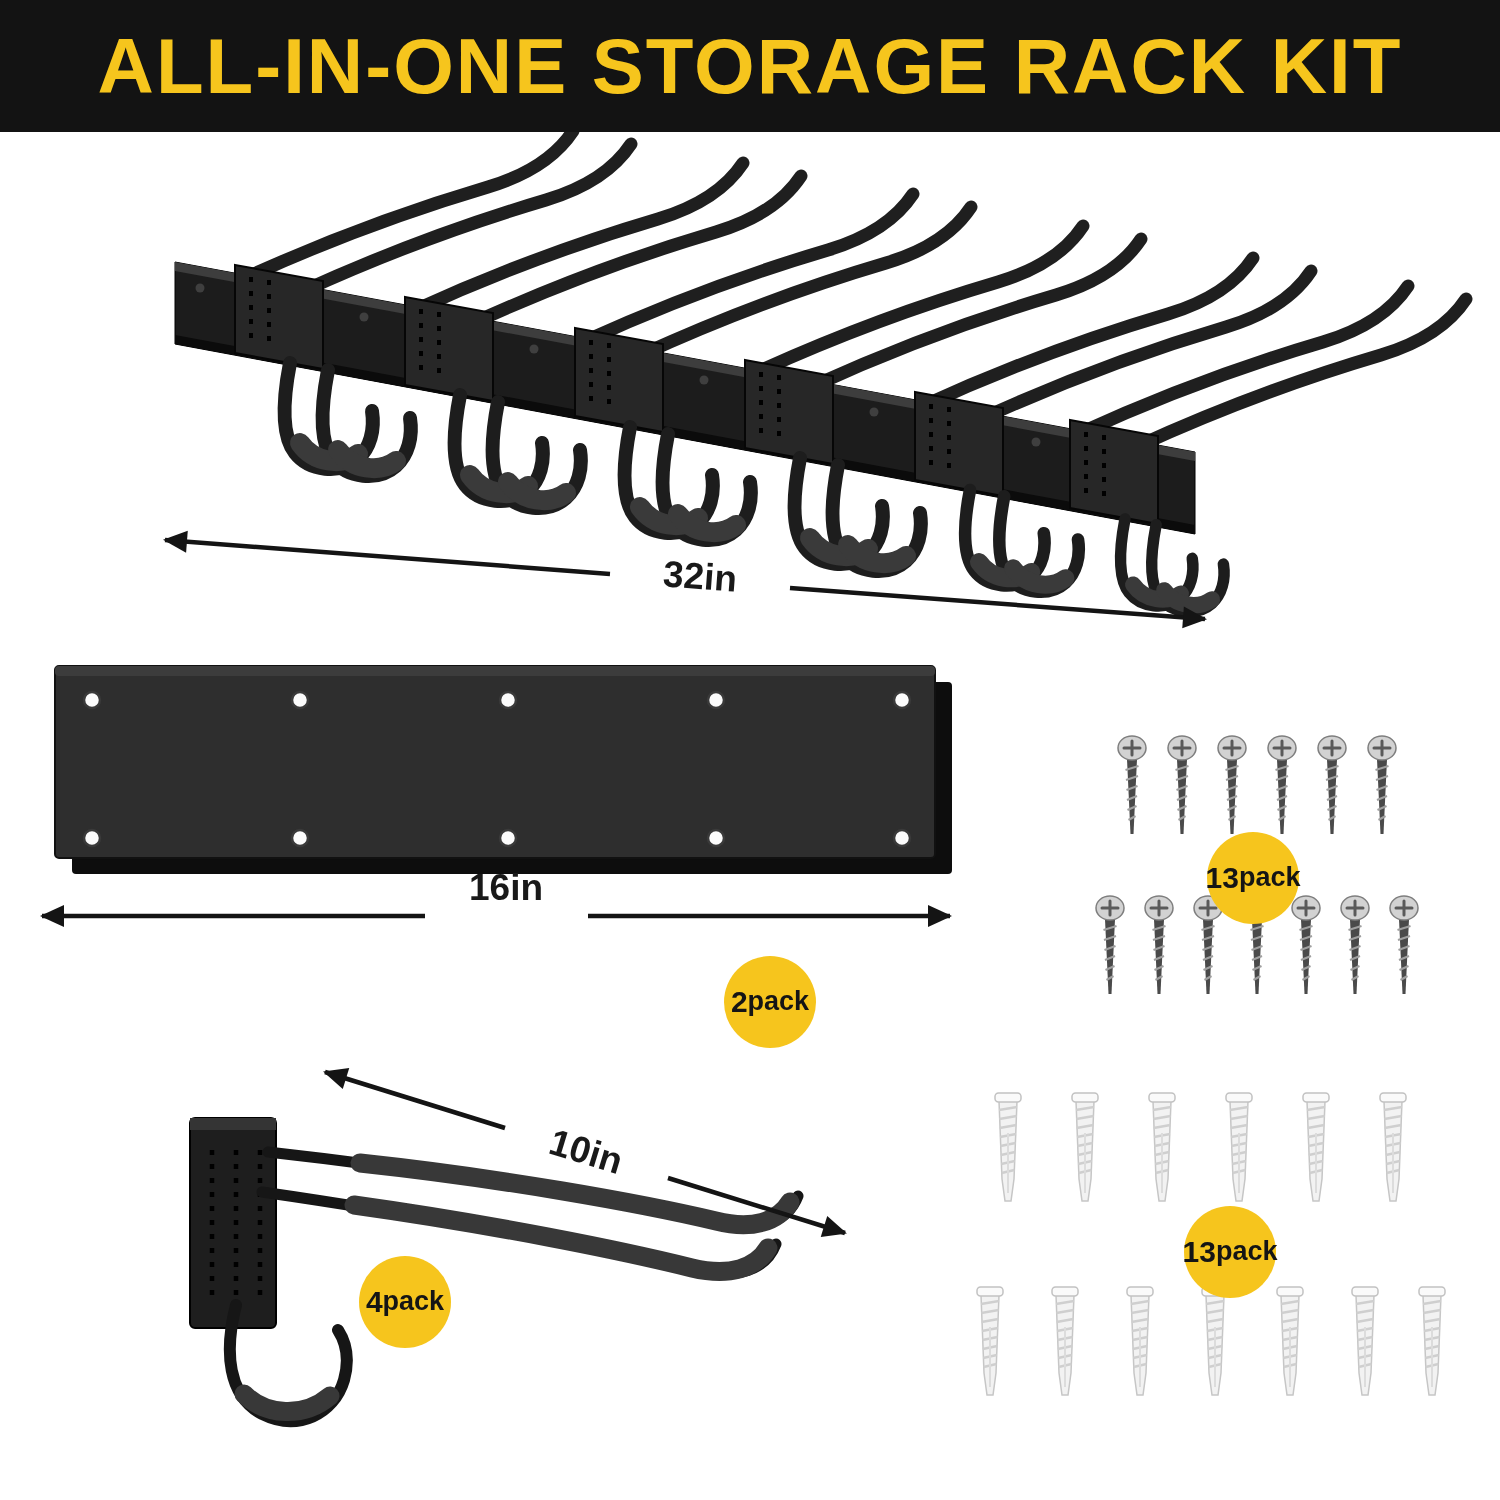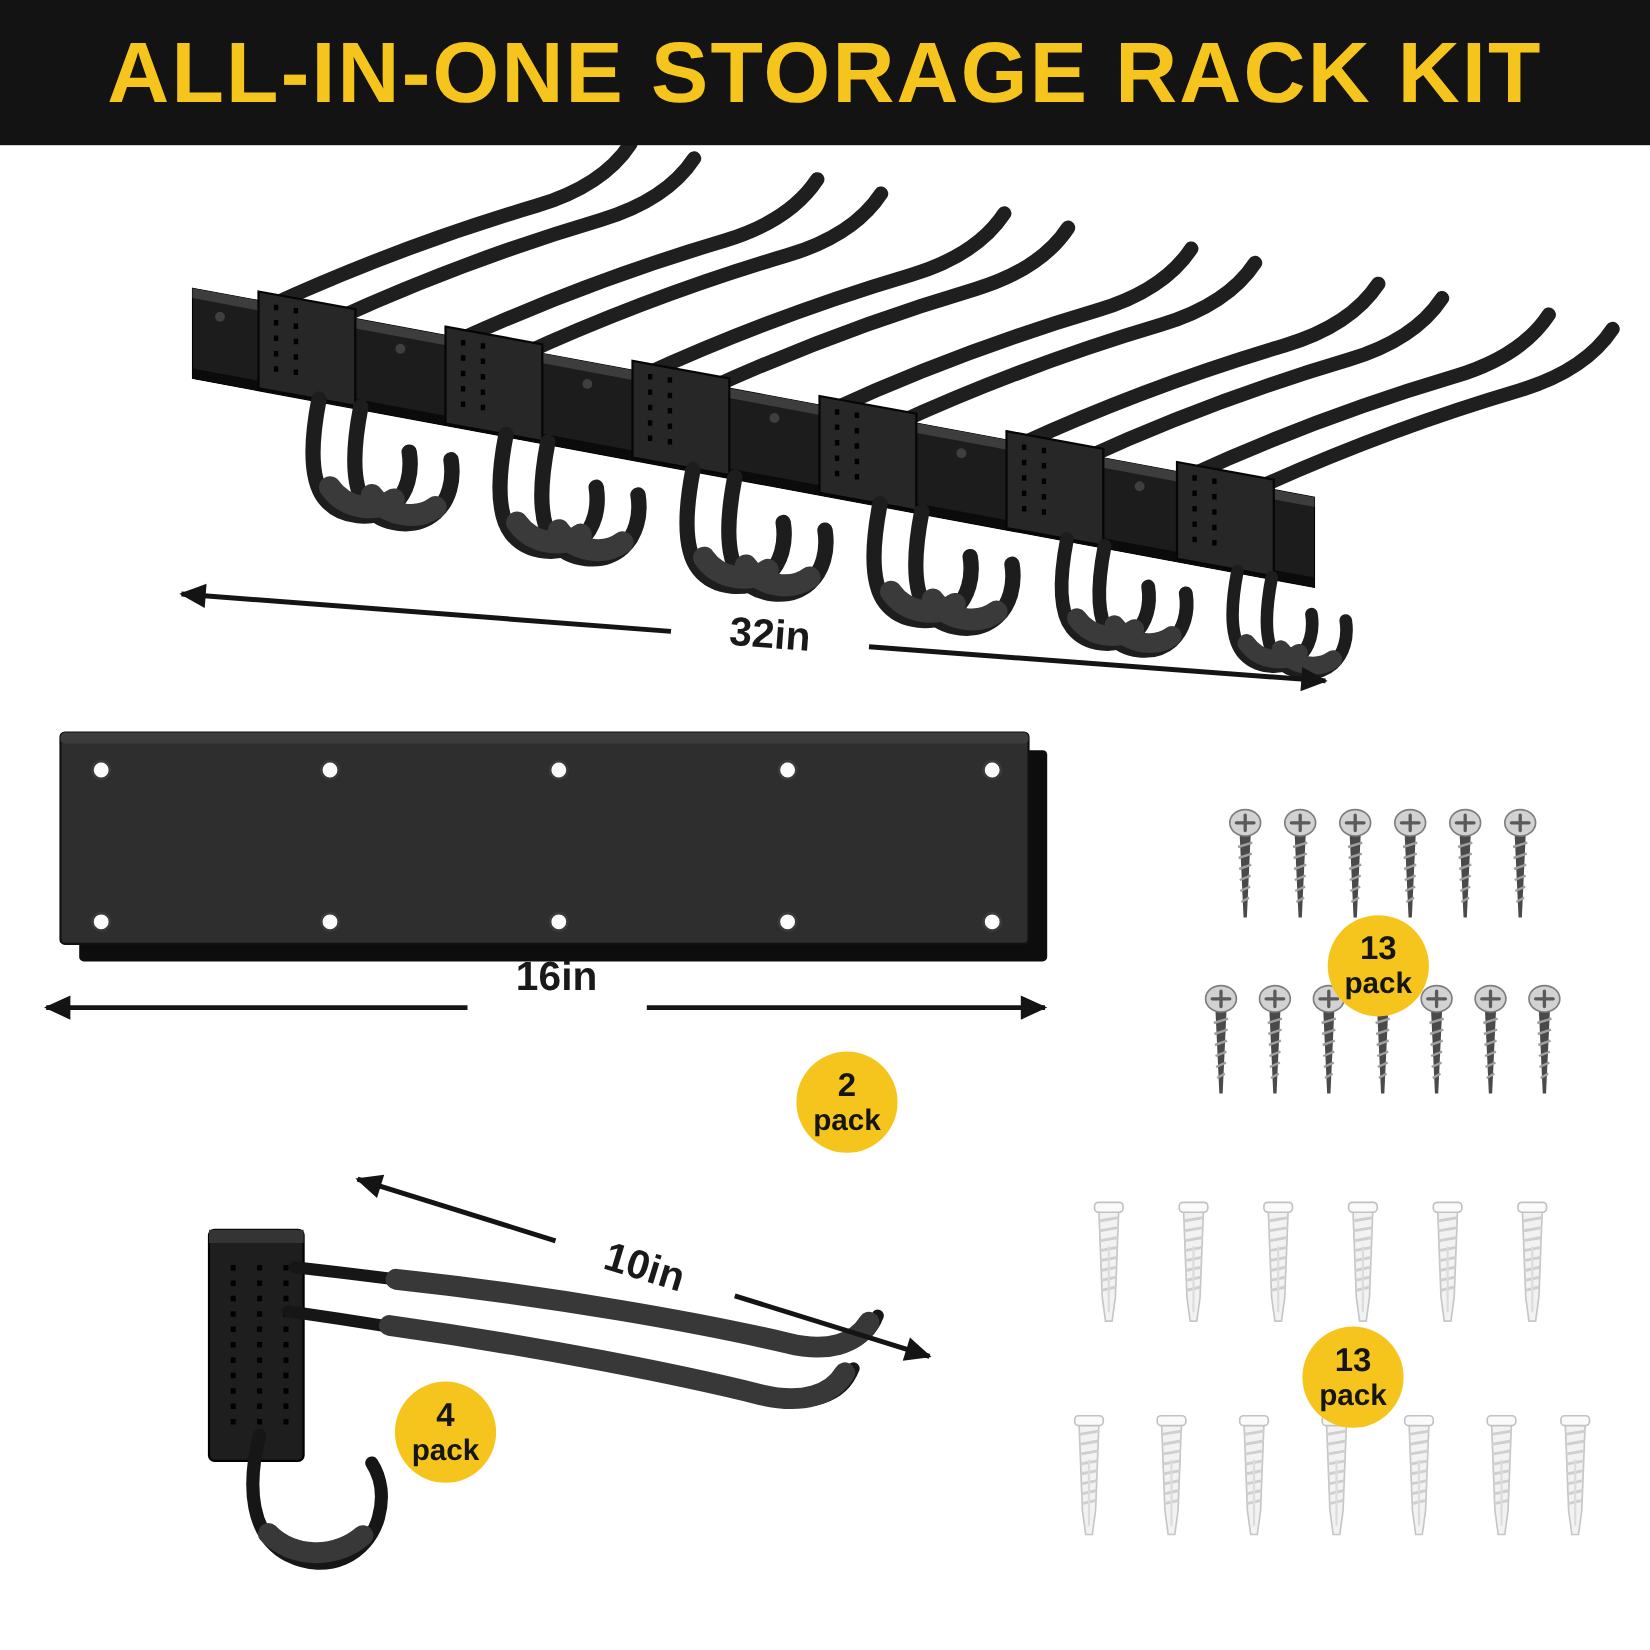--- a/index.html
+++ b/index.html
@@ -32,21 +32,21 @@
     transform:translate(-50%,-50%);
     white-space:nowrap;
   }
   .dim-label.rot4  { transform:translate(-50%,-50%) rotate(4.3deg); }
   .dim-label.rot17 { transform:translate(-50%,-50%) rotate(17deg); }
   .badge {
     position:absolute;
     width:92px; height:92px;
     background:#F6C51D;
     border-radius:50%;
-    display:flex; flex-direction:column;
+    display:flex; flex-direction:row;
     align-items:center; justify-content:center;
     color:#151515;
     line-height:1.08;
   }
   .badge .num  { font-size:30px; font-weight:700; }
   .badge .unit { font-size:27px; font-weight:600; }
 </style>
 </head>
 <body>
 

